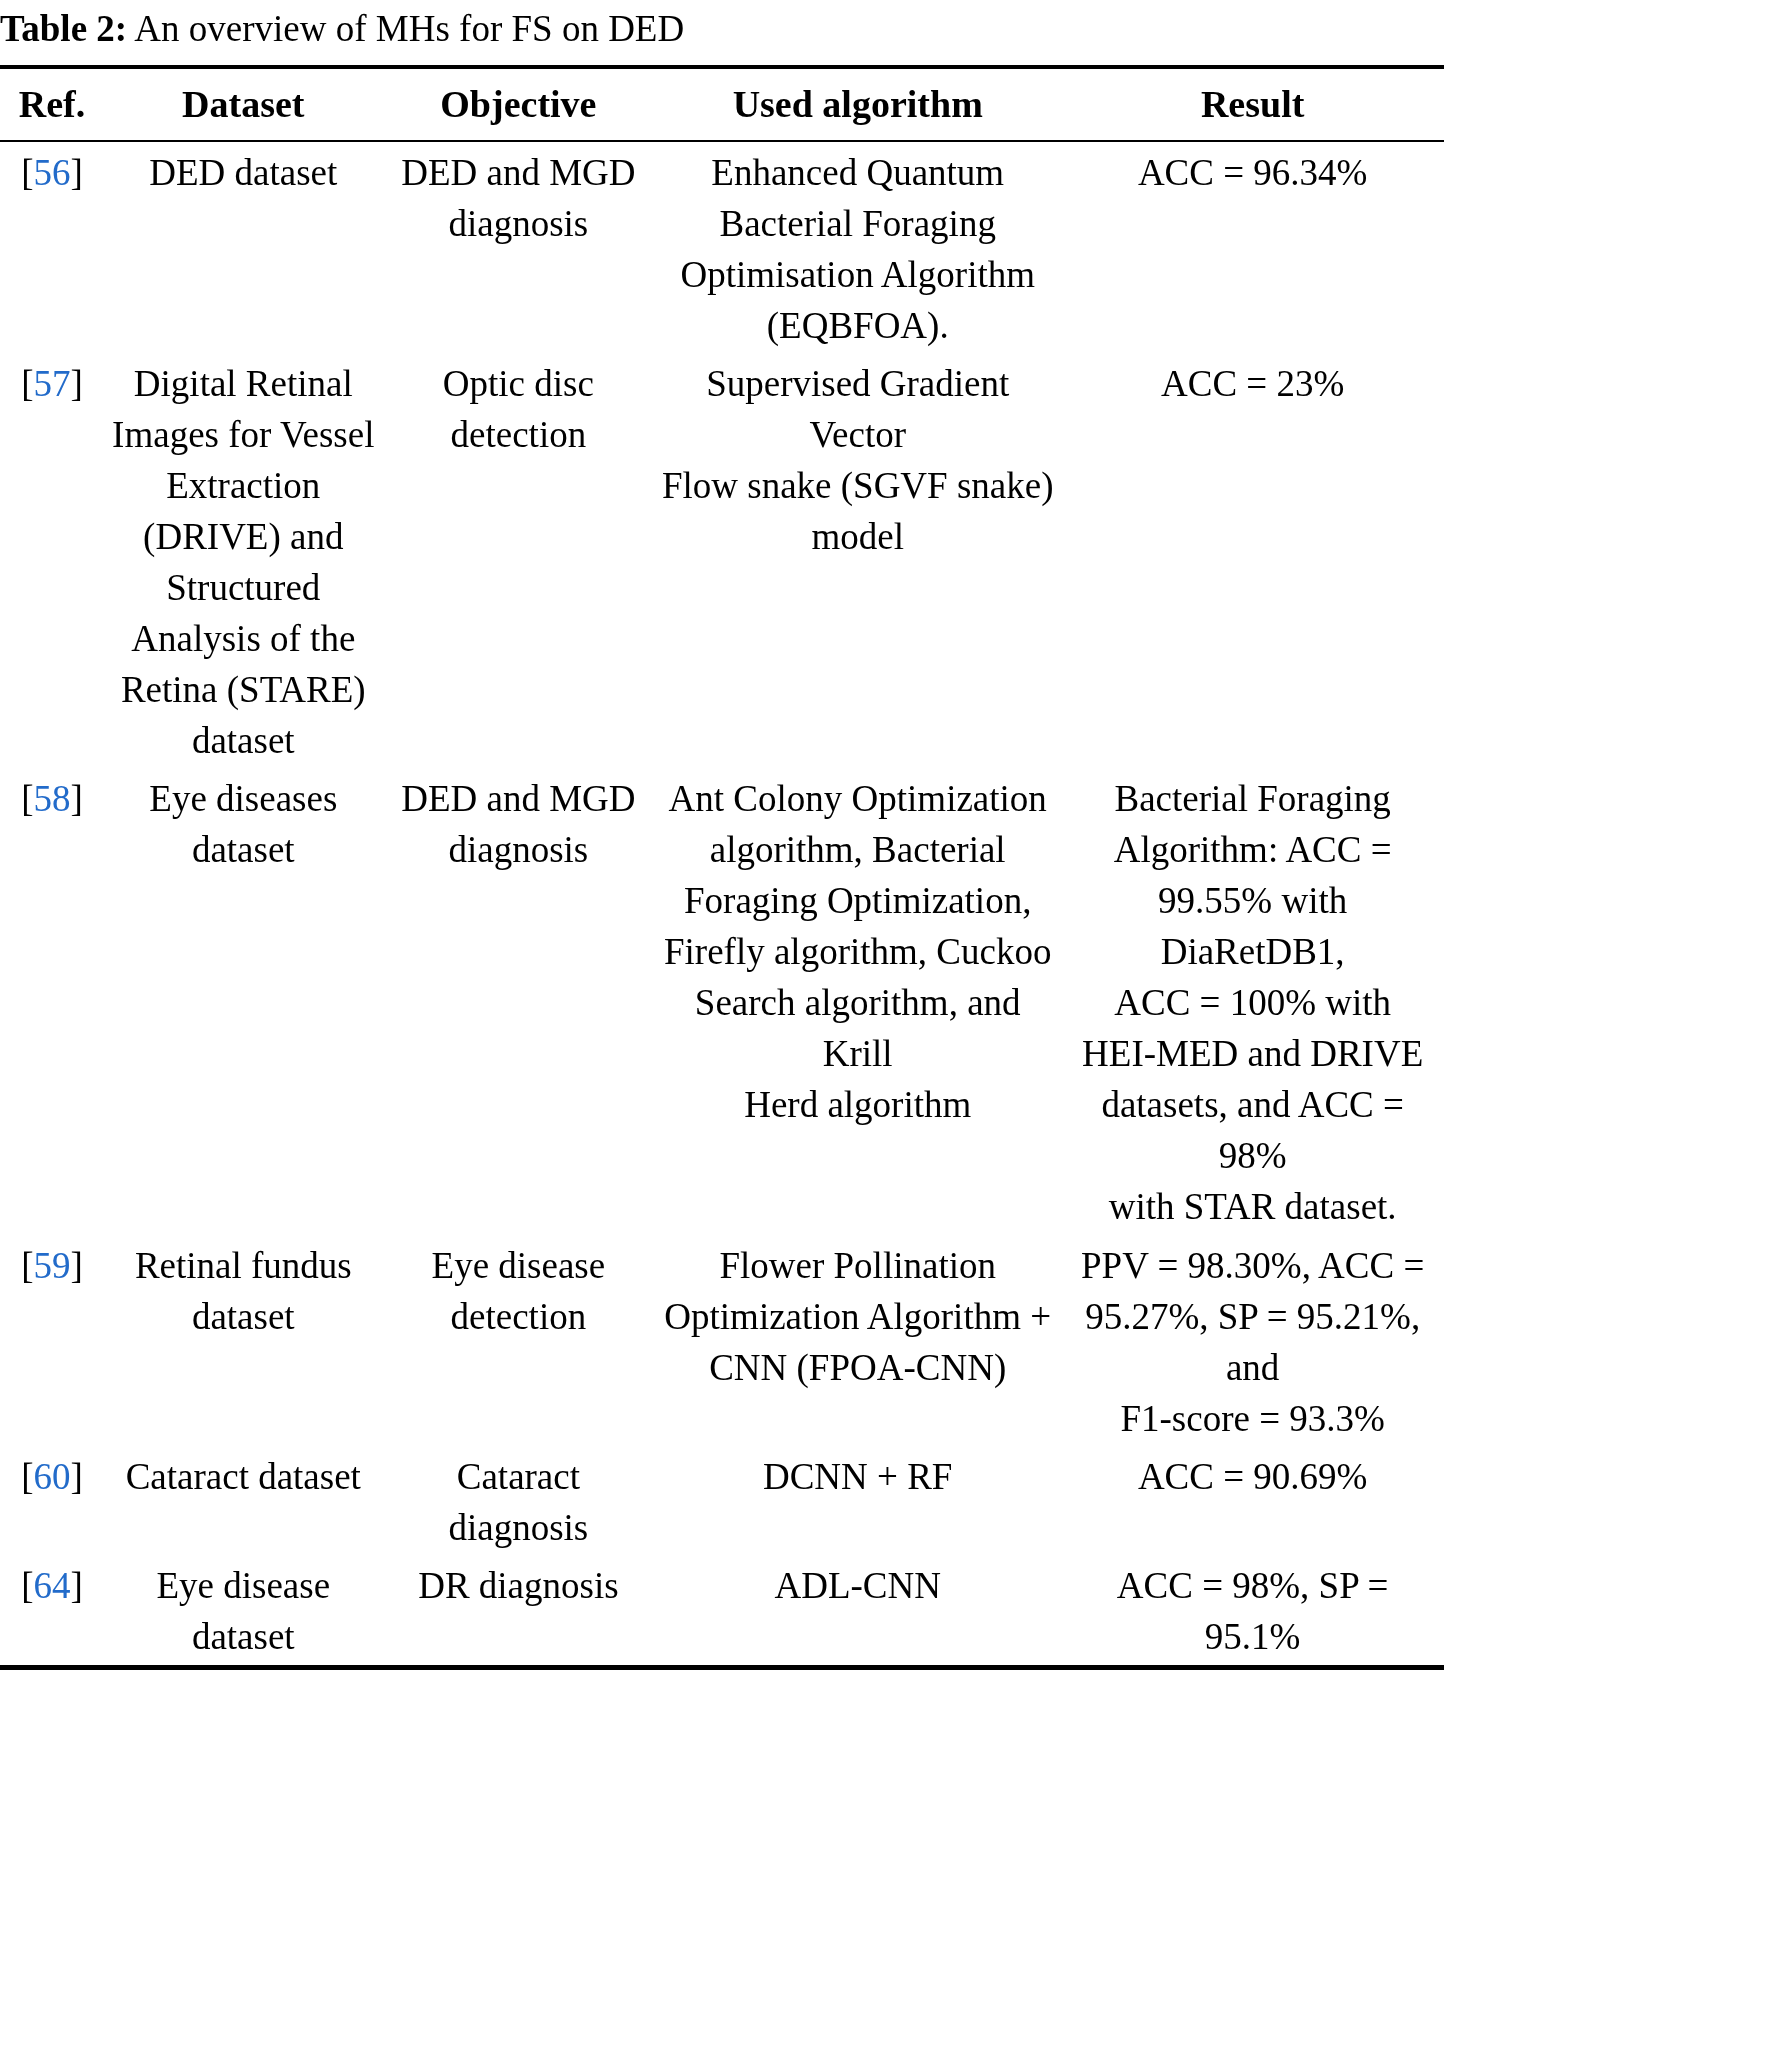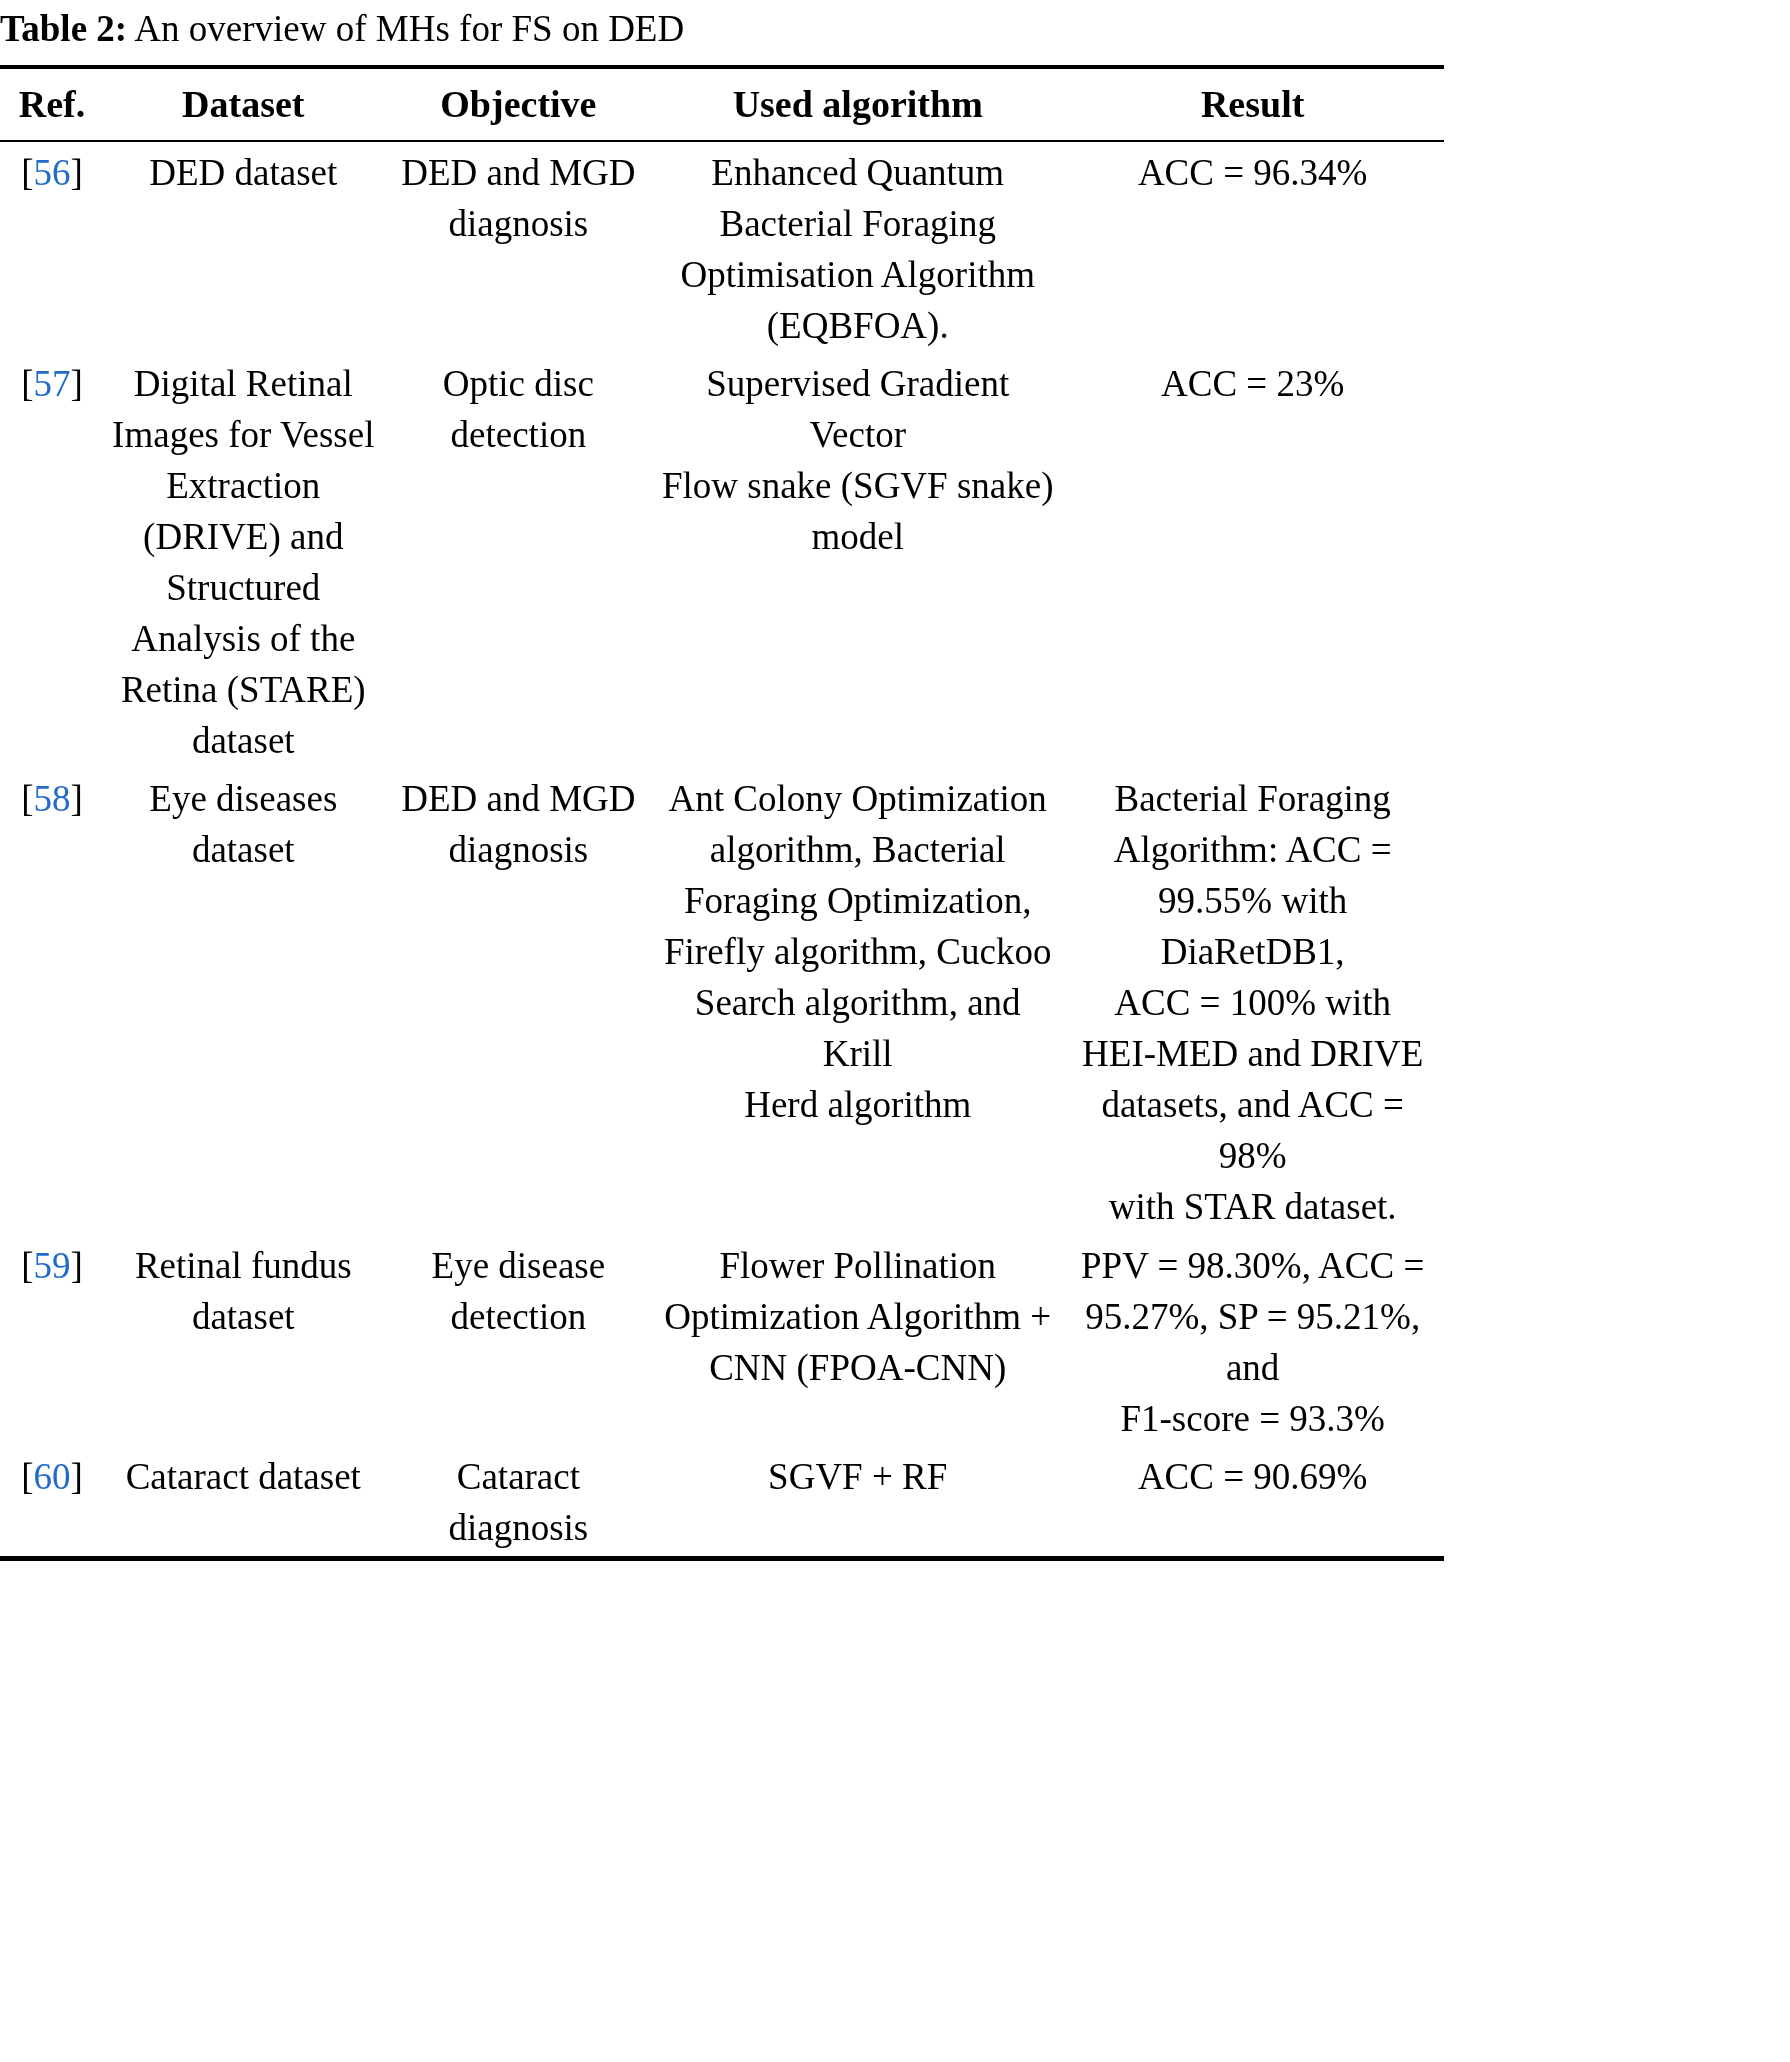--- a/index.html
+++ b/index.html
@@ -147,18 +147,25 @@
 Optimization Algorithm +
 CNN (FPOA-CNN)</td>
       <td>PPV = 98.30%, ACC =
 95.27%, SP = 95.21%, and
 F1-score = 93.3%</td>
     </tr>
     <tr>
       <td class="ref-cell"><span class="bracket">[</span><span class="ref-num">60</span><span class="bracket">]</span></td>
       <td>Cataract dataset</td>
       <td>Cataract diagnosis</td>
-      <td>SGVF + RF</td>
+      <td>DCNN + RF</td>
       <td>ACC = 90.69%</td>
+    </tr>
+    <tr>
+      <td class="ref-cell"><span class="bracket">[</span><span class="ref-num">64</span><span class="bracket">]</span></td>
+      <td>Eye disease dataset</td>
+      <td>DR diagnosis</td>
+      <td>ADL-CNN</td>
+      <td>ACC = 98%, SP = 95.1%</td>
     </tr>
   </tbody>
 </table>
 
 
 </body></html>

